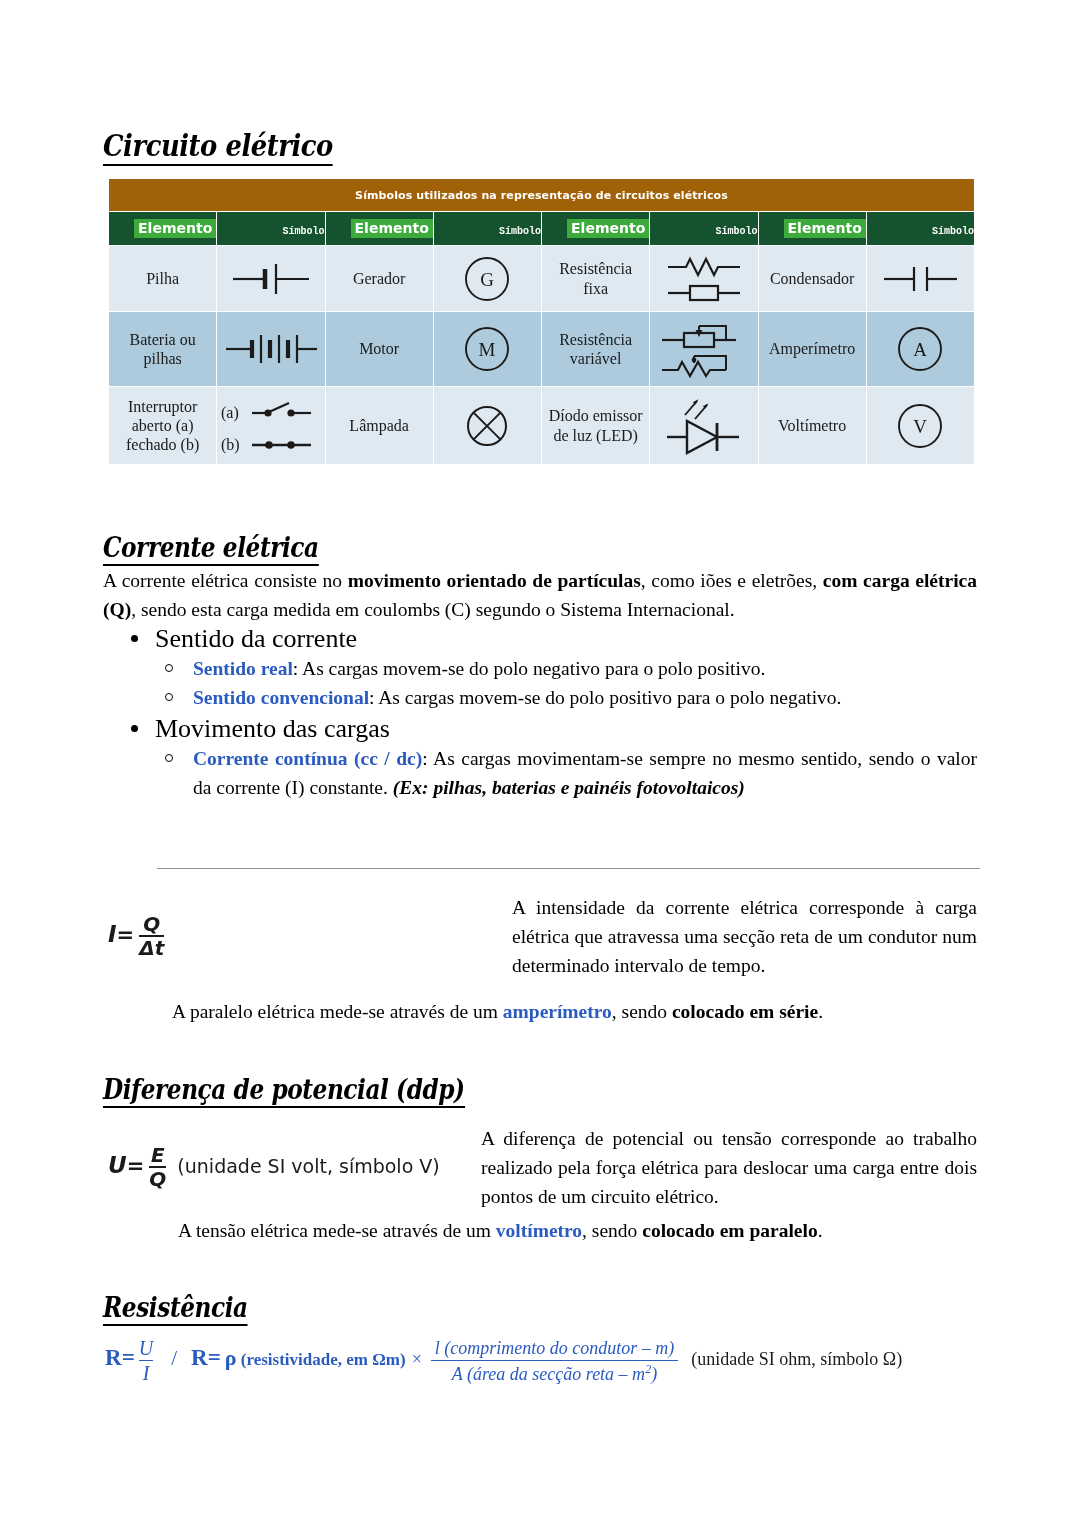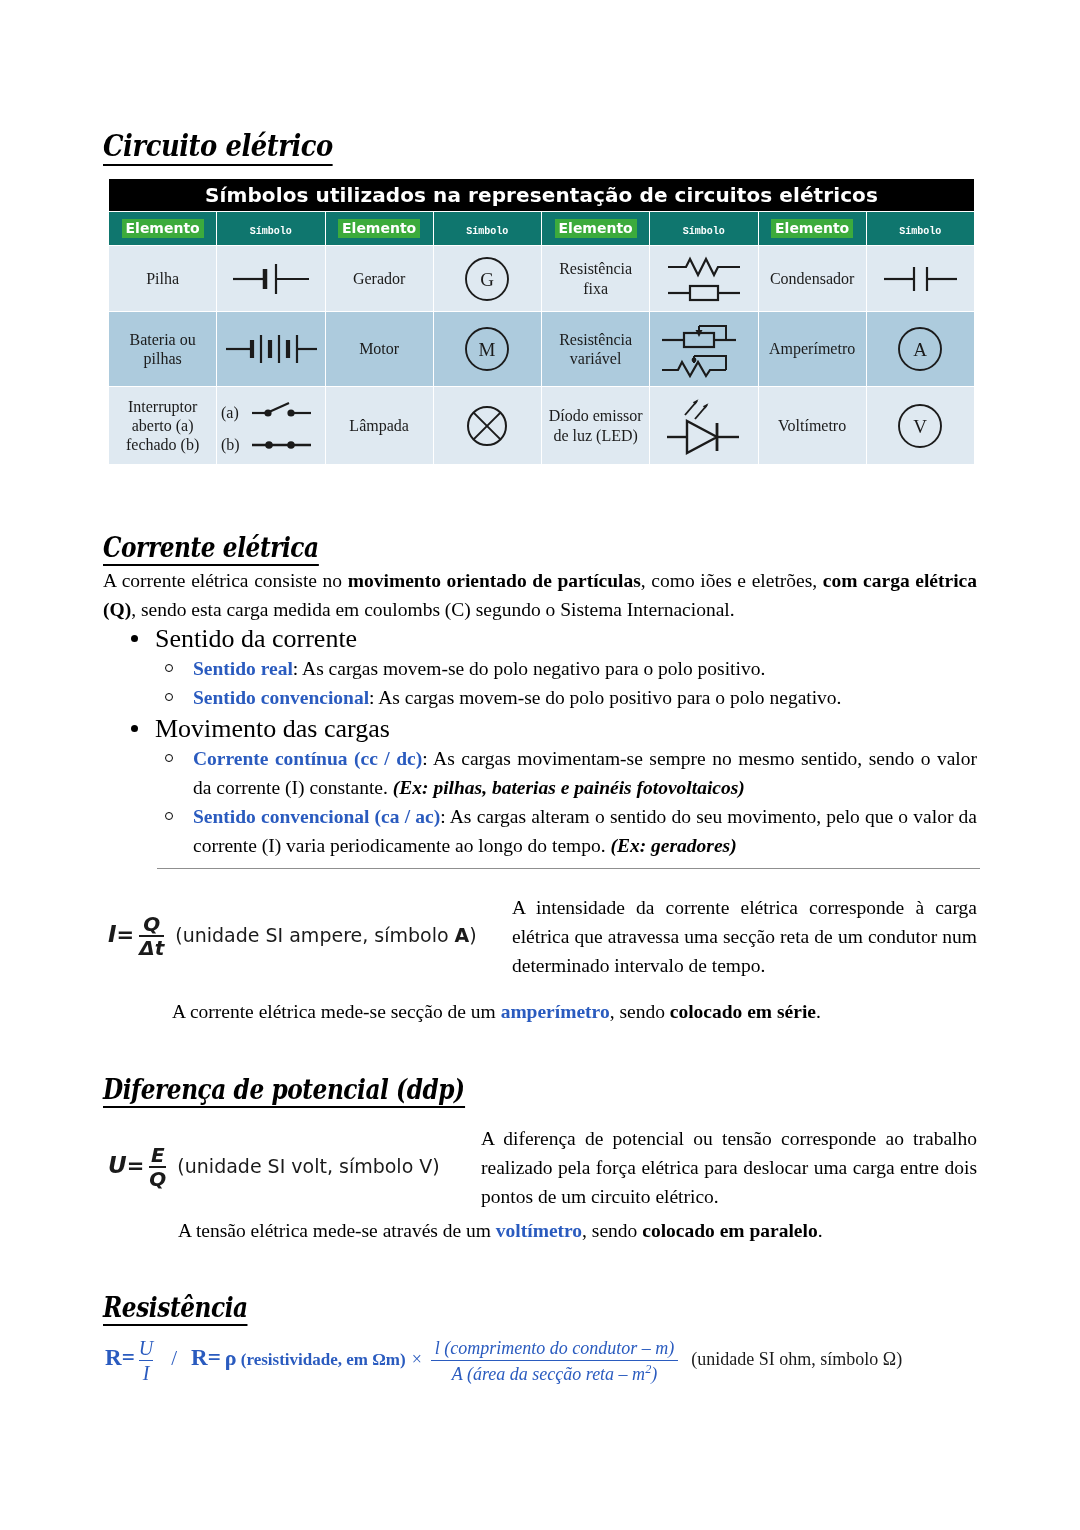--- a/index.html
+++ b/index.html
@@ -45,33 +45,33 @@
   .symtable {
     position: absolute;
     left: 108px;
     top: 178px;
     width: 867px;
     border-collapse: collapse;
     table-layout: fixed;
   }
   .symtable td, .symtable th { border: 1.5px solid #ffffff; padding: 0; }
   .tbl-title {
-    background: #000000;
+    background: #a16207;
     color: #ffffff;
     font-family: "DejaVu Sans", "Liberation Sans", sans-serif;
     font-weight: bold;
-    font-size: 20px;
+    font-size: 11px;
     text-align: center;
     height: 32px;
     letter-spacing: 0.1px;
   }
   .tbl-sub {
-    background: #0f766e;
+    background: #14532d;
     height: 33px;
-    text-align: center;
+    text-align: right;
     vertical-align: middle;
   }
   .tbl-sub span.elem {
     display: inline-block;
     background: #3cab3c;
     color: #ffffff;
     font-family: "DejaVu Sans", "Liberation Sans", sans-serif;
     font-weight: bold;
     font-size: 14px;
     padding: 1px 4px 2px 4px;
@@ -446,32 +446,29 @@
     </div>
 
     <div class="b1" style="margin-top:2px">
       <span class="dot"></span><span>Movimento das cargas</span>
     </div>
 
     <div class="b2">
       <span class="ring"></span><span class="blue">Corrente contínua (cc / dc)</span><span>: As cargas movimentam-se sempre no mesmo sentido, sendo o valor da corrente (I) constante. </span><span class="exi">(Ex: pilhas, baterias e painéis fotovoltaicos)</span>
     </div>
 
-    <div class="b2">
-      <span class="ring"></span><span class="blue">Sentido  convencional (ca / ac)</span><span>: As cargas alteram o sentido do seu movimento, pelo que o valor da corrente (I) varia periodicamente ao longo do tempo. </span><span class="exi">(Ex: geradores)</span>
-    </div>
   </div>
 
   <hr class="sep">
 
-  <div id="formula-i" class="formula"><span class="var">I</span><span class="eq">=</span><span class="frac"><span class="num">Q</span><span class="den">Δt</span></span><span class="unit-note"><span> (unidade SI ampere, símbolo </span><b>A</b><span>)</span></span></div>
+  <div id="formula-i" class="formula"><span class="var">I</span><span class="eq">=</span><span class="frac"><span class="num">Q</span><span class="den">Δt</span></span></div>
 
   <div id="para-i-desc" class="para">A intensidade da corrente elétrica corresponde à carga elétrica que atravessa uma secção reta de um condutor num determinado intervalo de tempo.</div>
 
-  <div id="para-amperimetro" class="para"><span>A corrente elétrica mede-se secção de um </span><span class="blue">amperímetro</span><span>, sendo </span><b>colocado em série</b><span>.</span></div>
+  <div id="para-amperimetro" class="para"><span>A paralelo elétrica mede-se através de um </span><span class="blue">amperímetro</span><span>, sendo </span><b>colocado em série</b><span>.</span></div>
 
   <div id="heading-ddp" class="heading">Diferença de potencial (ddp)</div>
 
   <div id="formula-u" class="formula"><span class="var">U</span><span class="eq">=</span><span class="frac"><span class="num">E</span><span class="den">Q</span></span><span class="unit-note"><span> (unidade SI volt, símbolo </span><span>V</span><span>)</span></span></div>
 
   <div id="para-u-desc" class="para">A diferença de potencial ou tensão corresponde ao trabalho realizado pela força elétrica para deslocar uma carga entre dois pontos de um circuito elétrico.</div>
 
   <div id="para-voltimetro" class="para"><span>A tensão elétrica mede-se através de um </span><span class="blue">voltímetro</span><span>, sendo </span><b>colocado em paralelo</b><span>.</span></div>
 
   <div id="heading-resist" class="heading">Resistência</div>

